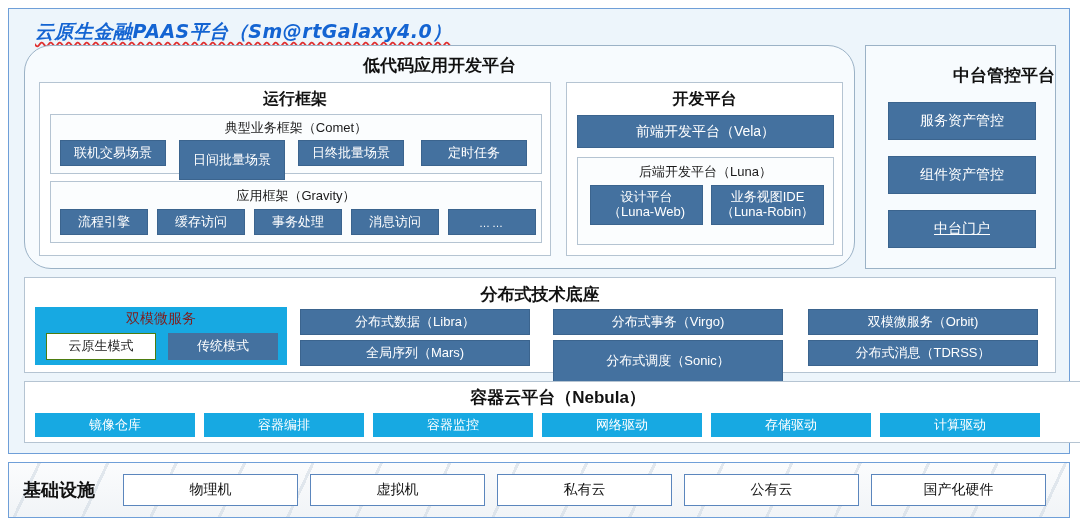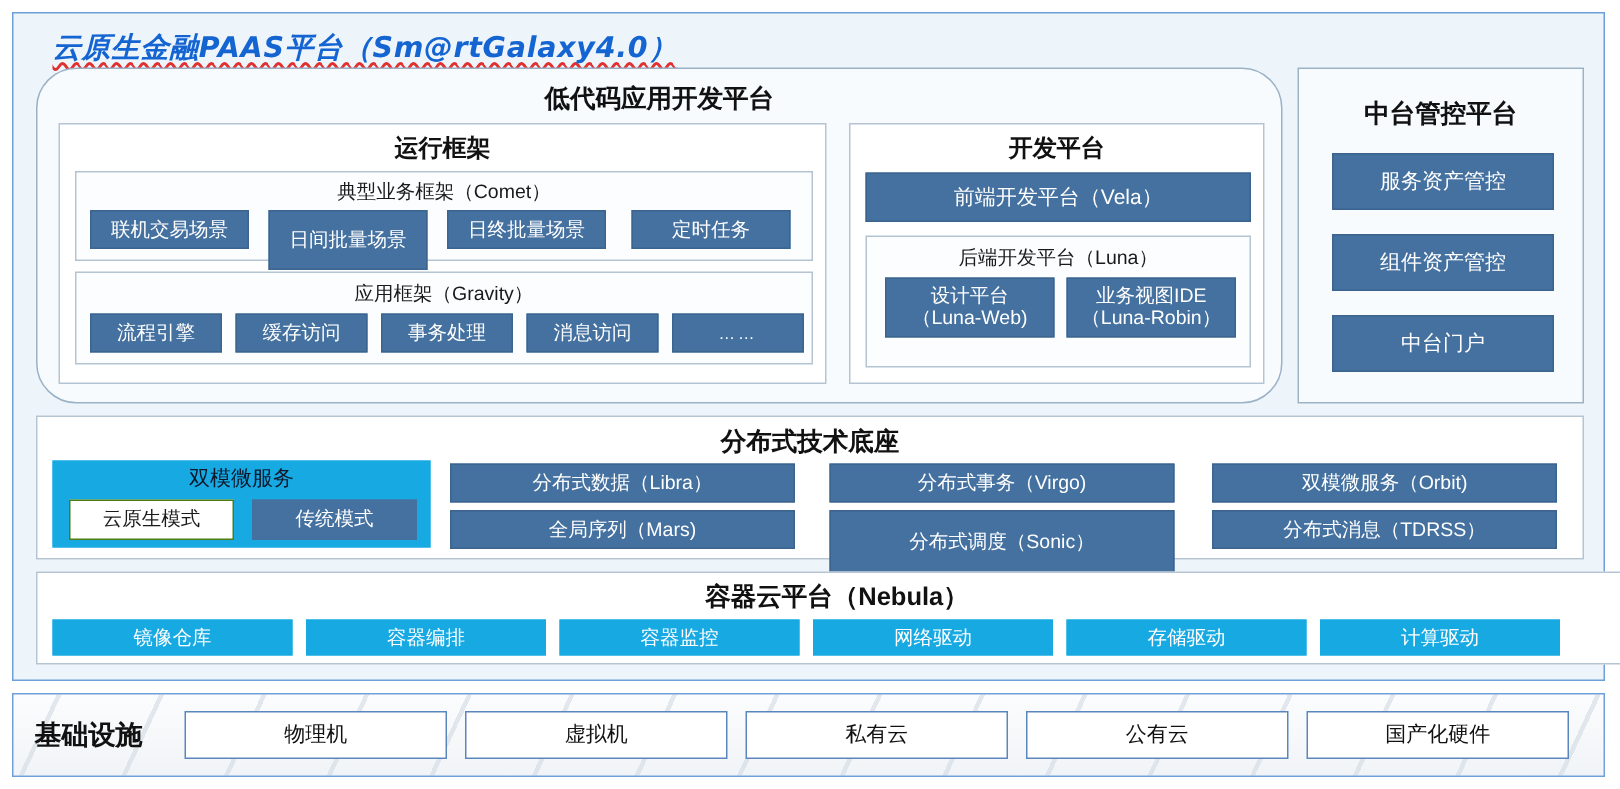--- a/index.html
+++ b/index.html
@@ -127,31 +127,31 @@
           <div class="sub-title" style="top:5px;font-size:13px;">后端开发平台（Luna）</div>
           <div class="chip" style="left:12px;top:27px;width:113px;height:40px;font-size:13px;">设计平台
 （Luna-Web)</div>
           <div class="chip" style="left:133px;top:27px;width:113px;height:40px;font-size:13px;">业务视图IDE
 （Luna-Robin）</div>
         </div>
       </div>
     </div>
 
     <div class="frame" style="left:856px;top:36px;width:191px;height:224px;">
-      <div class="frame-title" style="top:18px;font-size:17px;">中台管控平台</div>
+      <div class="frame-title" style="top:18px;font-size:17px;text-align:right;">中台管控平台</div>
       <div class="chip" style="left:22px;top:56px;width:148px;height:38px;font-size:14px;">服务资产管控</div>
       <div class="chip" style="left:22px;top:110px;width:148px;height:38px;font-size:14px;">组件资产管控</div>
-      <div class="chip" style="left:22px;top:164px;width:148px;height:38px;font-size:14px;">中台门户</div>
+      <div class="chip" style="left:22px;top:164px;width:148px;height:38px;font-size:14px;text-decoration:underline;">中台门户</div>
     </div>
 
     <div class="frame-white" style="left:15px;top:268px;width:1032px;height:96px;">
       <div class="frame-title" style="top:5px;font-size:17px;">分布式技术底座</div>
 
       <div class="chip cyan" style="left:10px;top:29px;width:252px;height:58px;display:block;">
-        <div style="position:absolute;left:0;right:0;top:3px;text-align:center;font-size:14px;color:#0f172a;">双模微服务</div>
+        <div style="position:absolute;left:0;right:0;top:3px;text-align:center;font-size:14px;color:#7f1d1d;">双模微服务</div>
         <div class="chip white" style="left:10px;top:25px;width:110px;height:27px;font-size:13px;">云原生模式</div>
         <div class="chip" style="left:132px;top:25px;width:110px;height:27px;font-size:13px;border-color:#44719f;">传统模式</div>
       </div>
 
       <div class="chip" style="left:275px;top:31px;width:230px;height:26px;font-size:13px;">分布式数据（Libra）</div>
       <div class="chip" style="left:275px;top:62px;width:230px;height:26px;font-size:13px;">全局序列（Mars)</div>
 
       <div class="chip" style="left:528px;top:31px;width:230px;height:26px;font-size:13px;">分布式事务（Virgo)</div>
       <div class="chip" style="left:528px;top:62px;width:230px;height:42px;font-size:13px;">分布式调度（Sonic）</div>
 

